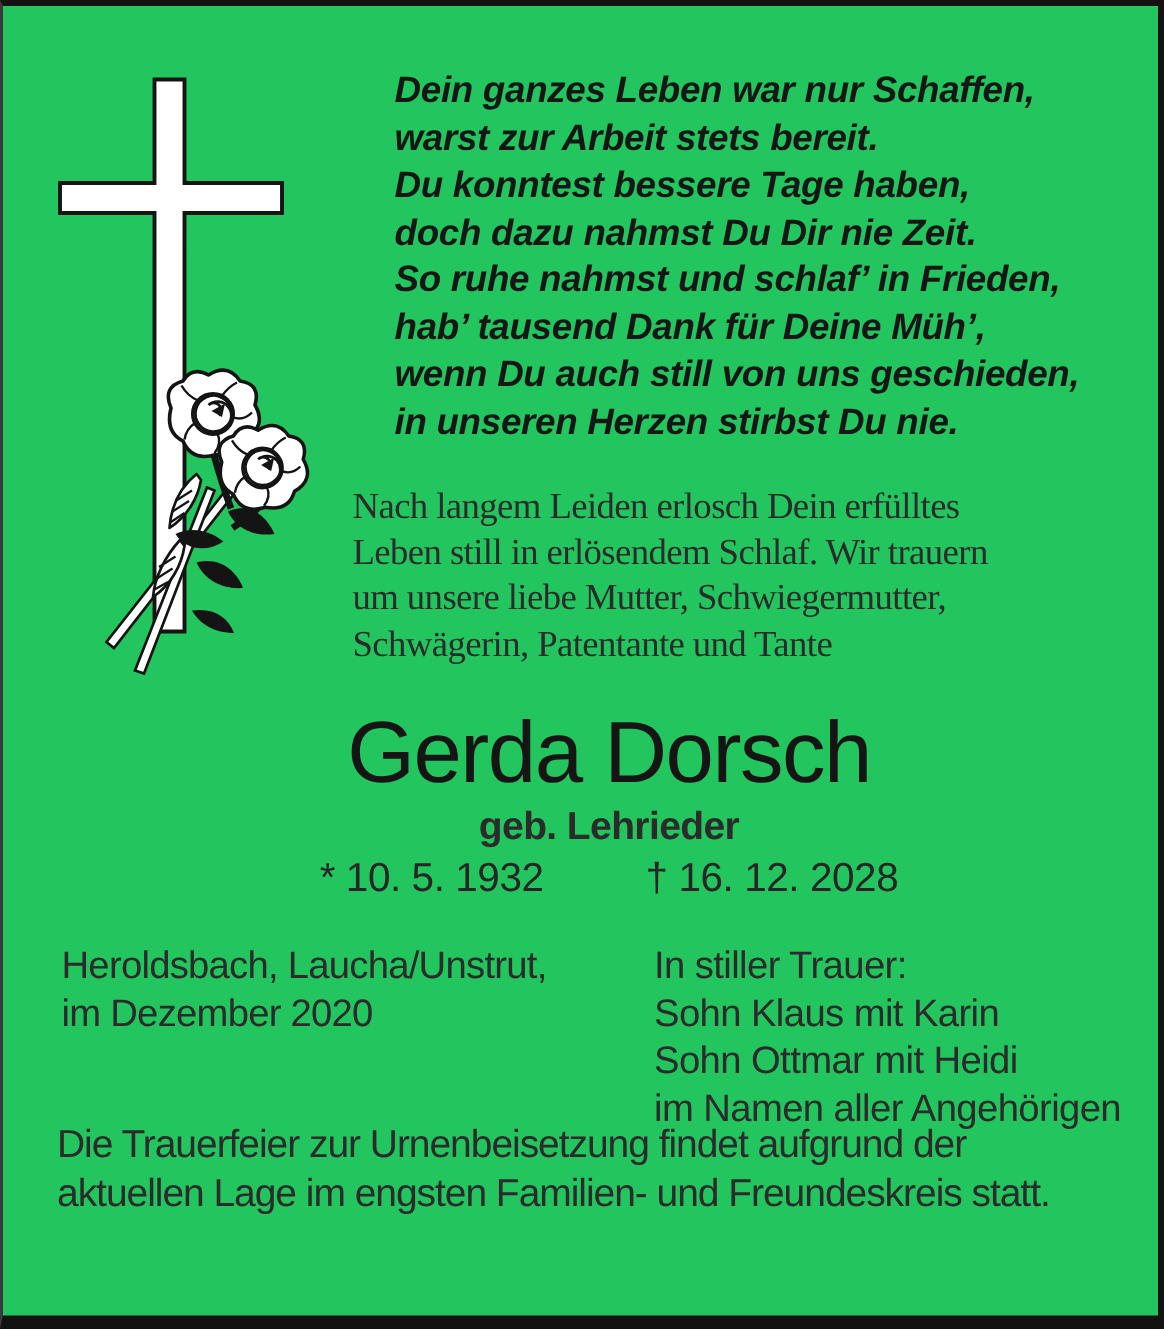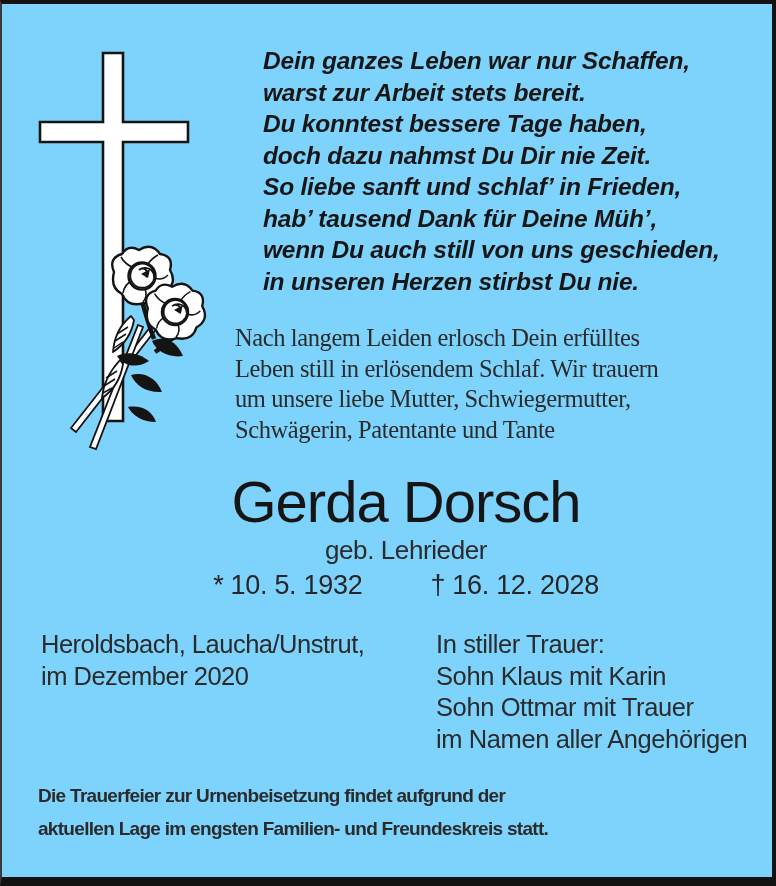--- a/index.html
+++ b/index.html
@@ -1,19 +1,19 @@
 <!DOCTYPE html>
 <html lang="de"><head>
 <meta charset="utf-8">
 <style>
   html,body{margin:0;padding:0;background:#e9e9e9;}
   .page{
     position:relative;
     width:776px;height:886px;
-    background:#7dd3fc;
+    background:#22c55e;
     font-family:"Liberation Sans", sans-serif;
     color:#1e1e1e;
     overflow:hidden;
     margin:0 auto;
   }
   
   .frame{
     position:absolute;inset:0;
     border-top:4px solid #121212;
     border-bottom:9px solid #121212;
@@ -36,42 +36,42 @@
   }
   .center-row{left:0;right:0;text-align:center;padding-left:36px;}
   .name{
     top:472px;
     font-size:58px;font-weight:400;
     letter-spacing:-1px;color:#151515;
     line-height:60px;
   }
   .maiden{
     top:535px;
-    font-size:26px;font-weight:400;
+    font-size:26px;font-weight:700;
     letter-spacing:-0.4px;color:#2b2b2b;
   }
   .dates{
     top:570px;
     font-size:27px;font-weight:300;
     letter-spacing:-0.3px;color:#262626;
     display:flex;justify-content:center;gap:68px;
   }
   .leftcol{
     left:41px;top:629px;
     font-weight:300;font-size:25.5px;line-height:31.5px;
     letter-spacing:-0.5px;color:#2b2b2b;
   }
   .rightcol{
     left:436px;top:629px;
     font-weight:300;font-size:25.5px;line-height:31.5px;
     letter-spacing:-0.4px;color:#2b2b2b;
   }
   .notice{
-    left:38px;top:779px;
-    font-weight:700;font-size:19px;line-height:33px;
+    left:38px;top:746px;
+    font-weight:400;font-size:26px;line-height:33px;
     letter-spacing:-0.7px;color:#2b2b2b;
   }
   .illustration{position:absolute;left:30px;top:45px;width:180px;height:410px;}
 </style>
 </head>
 <body>
 
 <div class="page">
 
   <svg class="illustration" viewBox="0 0 180 410" xmlns="http://www.w3.org/2000/svg">
@@ -121,21 +121,21 @@
 
     <use href="#rose" transform="translate(112,231)"></use>
     <use href="#rose" transform="translate(145,267) scale(0.97)"></use>
   </svg>
 
   <div class="block poem">
     <div>Dein ganzes Leben war nur Schaffen,</div>
     <div>warst zur Arbeit stets bereit.</div>
     <div>Du konntest bessere Tage haben,</div>
     <div>doch dazu nahmst Du Dir nie Zeit.</div>
-    <div>So liebe sanft und schlaf’ in Frieden,</div>
+    <div>So ruhe nahmst und schlaf’ in Frieden,</div>
     <div>hab’ tausend Dank für Deine Müh’,</div>
     <div>wenn Du auch still von uns geschieden,</div>
     <div>in unseren Herzen stirbst Du nie.</div>
   </div>
 
   <div class="block intro">
     <div>Nach langem Leiden erlosch Dein erfülltes</div>
     <div>Leben still in erlösendem Schlaf. Wir trauern</div>
     <div>um unsere liebe Mutter, Schwiegermutter,</div>
     <div>Schwägerin, Patentante und Tante</div>
@@ -149,21 +149,21 @@
   </div>
 
   <div class="block leftcol">
     <div>Heroldsbach, Laucha/Unstrut,</div>
     <div>im Dezember 2020</div>
   </div>
 
   <div class="block rightcol">
     <div>In stiller Trauer:</div>
     <div>Sohn Klaus mit Karin</div>
-    <div>Sohn Ottmar mit Trauer</div>
+    <div>Sohn Ottmar mit Heidi</div>
     <div>im Namen aller Angehörigen</div>
   </div>
 
   <div class="block notice">
     <div>Die Trauerfeier zur Urnenbeisetzung findet aufgrund der</div>
     <div>aktuellen Lage im engsten Familien- und Freundeskreis statt.</div>
   </div>
 
   <div class="frame"></div>
 </div>

